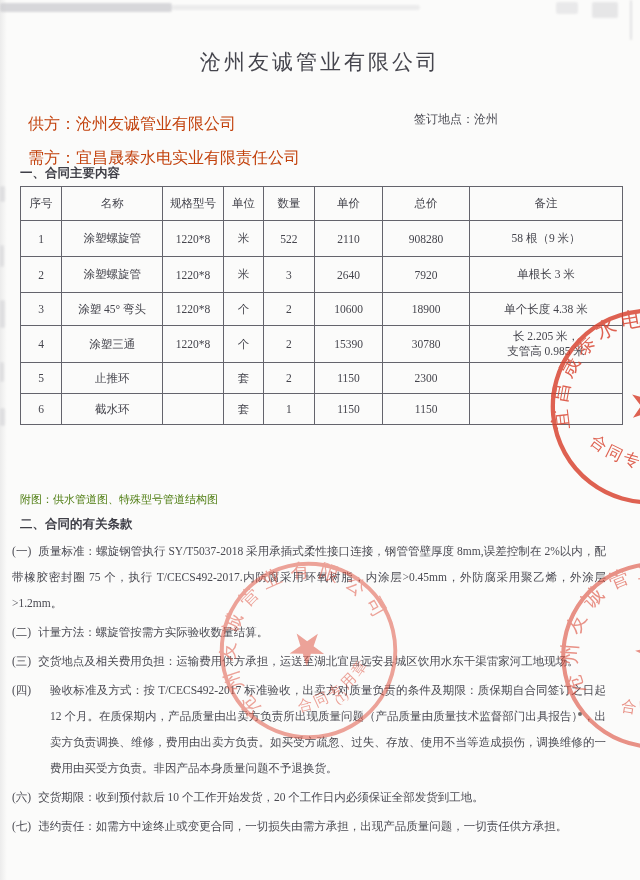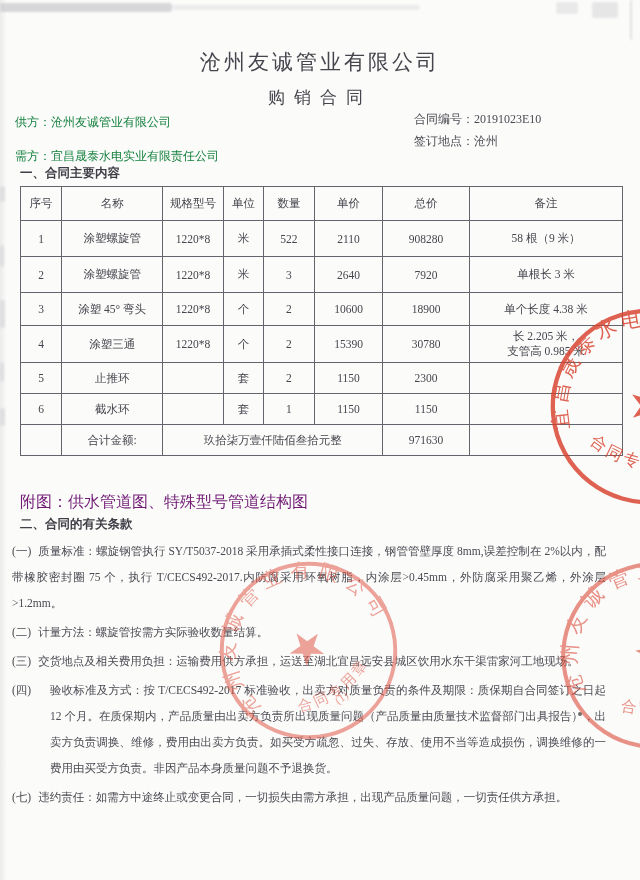--- a/index.html
+++ b/index.html
@@ -12,38 +12,38 @@
   
   .edge-left{position:absolute;left:0;top:0;width:7px;height:100%;
     background:linear-gradient(90deg,rgba(190,190,192,.25),rgba(190,190,192,0));}
   .smudge{position:absolute;background:#c9c9cd;opacity:.45;filter:blur(1px);border-radius:2px;}
   .speck{position:absolute;width:4px;height:4px;border-radius:50%;background:#4a4a4a;opacity:.8;}
   
   .doc-title{position:absolute;left:0;top:48px;width:100%;text-align:center;
     font-size:21px;letter-spacing:3px;color:#45454d;}
   .doc-subtitle{position:absolute;left:0;top:86px;width:100%;text-align:center;
     font-size:17px;letter-spacing:9px;color:#45454d;}
-  .party{position:absolute;left:15px;font-size:12px;color:#15803d;}
+  .party{position:absolute;left:28px;font-size:16px;color:#c2410c;}
   .party-supplier{top:114px;} .party-buyer{top:148px;}
   .meta{position:absolute;left:414px;top:108px;font-size:12px;line-height:22px;color:#4a4a52;}
   .meta .row{white-space:nowrap;}
   .sec-heading{position:absolute;left:20px;font-size:12.5px;font-weight:600;color:#3f3f47;}
   .sec1{top:165px;} .sec2{top:516px;}
   
   table.items{position:absolute;left:20px;top:186px;border-collapse:collapse;
     table-layout:fixed;width:603px;font-size:11.5px;color:#45454d;}
   table.items td,table.items th{border:1px solid #64646c;text-align:center;
     font-weight:normal;padding:1px 2px;overflow:hidden;}
   tr.t-head{height:34px;} tr.r1{height:36px;} tr.r2{height:36px;}
   tr.r3{height:33px;} tr.r4{height:37px;} tr.r5{height:31px;} tr.r6{height:31px;}
   tr.t-total{height:31px;} tr.t-note{height:28px;}
   td.remark{white-space:pre-line;line-height:15px;}
   tr.t-note td{text-align:left;padding-left:5px;font-size:11.5px;}
   
-  .attachments{position:absolute;left:20px;top:492px;font-size:16px;color:#701a75;}
+  .attachments{position:absolute;left:20px;top:492px;font-size:11px;color:#4d7c0f;}
   .clauses{position:absolute;left:12px;top:538px;width:594px;}
   .clauses p{margin:0 0 3px 0;font-size:11.5px;line-height:26px;
     text-align:justify;position:relative;color:#4a4a52;}
   .clauses p .clabel{margin-right:7px;}
   .clauses p.hang{padding-left:38px;}
   .clauses p.hang .clabel{position:absolute;left:0;top:0;}
   
   .stamp{position:absolute;pointer-events:none;}
   .stamp svg{display:block;}
   .stamp-circle{fill:none;stroke:currentColor;stroke-width:4;}
@@ -71,27 +71,25 @@
   <div class="smudge" style="left:592px;top:2px;width:26px;height:16px;opacity:.4;"></div>
   <div class="smudge" style="left:630px;top:0;width:2px;height:40px;opacity:.5;"></div>
   <div class="smudge" style="left:0;top:186px;width:5px;height:16px;"></div>
   <div class="smudge" style="left:0;top:245px;width:4px;height:22px;"></div>
   <div class="smudge" style="left:0;top:300px;width:5px;height:28px;"></div>
   <div class="smudge" style="left:0;top:362px;width:4px;height:20px;"></div>
   <div class="smudge" style="left:0;top:408px;width:5px;height:18px;"></div>
   <div class="speck" style="left:578px;top:712px;"></div>
 
   <div class="doc-title">沧州友诚管业有限公司</div>
-  <div class="doc-subtitle">购销合同</div>
 
   <div class="party party-supplier"><span>供方：</span><span>沧州友诚管业有限公司</span></div>
   <div class="party party-buyer"><span>需方：</span><span>宜昌晟泰水电实业有限责任公司</span></div>
 
   <div class="meta">
-    <div class="row"><span>合同编号：</span><span>20191023E10</span></div>
     <div class="row"><span>签订地点：</span><span>沧州</span></div>
   </div>
 
   <div class="sec-heading sec1">一、合同主要内容</div>
 
   <table class="items">
     <colgroup>
       <col style="width:38px">
         <col style="width:93px">
         <col style="width:56px">
@@ -166,39 +164,33 @@
     <tr class="r6">
       <td>6</td>
       <td>截水环</td>
       <td></td>
       <td>套</td>
       <td>1</td>
       <td>1150</td>
       <td>1150</td>
       <td class="remark"></td>
     </tr>
-    <tr class="t-total">
-      <td></td>
-      <td>合计金额:</td>
-      <td colspan="4">玖拾柒万壹仟陆佰叁拾元整</td>
-      <td>971630</td>
-      <td></td>
-    </tr>
   </tbody>
     </table>
 
   <div class="attachments">附图：供水管道图、特殊型号管道结构图</div>
 
   <div class="sec-heading sec2">二、合同的有关条款</div>
 
   <div class="clauses">
     <p><span class="clabel">(一)</span><span>质量标准：螺旋钢管执行 SY/T5037-2018 采用承插式柔性接口连接，钢管管壁厚度 8mm,误差控制在 2%以内，配带橡胶密封圈 75 个，执行 T/CECS492-2017.内防腐采用环氧树脂，内涂层&gt;0.45mm，外防腐采用聚乙烯，外涂层&gt;1.2mm。</span></p>
     <p><span class="clabel">(二)</span><span>计量方法：螺旋管按需方实际验收数量结算。</span></p>
     <p><span class="clabel">(三)</span><span>交货地点及相关费用负担：运输费用供方承担，运送至湖北宜昌远安县城区饮用水东干渠雷家河工地现场。</span></p>
     <p class="hang"><span class="clabel">(四)</span><span>验收标准及方式：按 T/CECS492-2017 标准验收，出卖方对质量负责的条件及期限：质保期自合同签订之日起 12 个月。在质保期内，产品质量由出卖方负责所出现质量问题（产品质量由质量技术监督部门出具报告），出卖方负责调换、维修，费用由出卖方负责。如买受方疏忽、过失、存放、使用不当等造成损伤，调换维修的一费用由买受方负责。非因产品本身质量问题不予退换货。</span></p>
+    <p><span class="clabel">(六)</span><span>交货期限：收到预付款后 10 个工作开始发货，20 个工作日内必须保证全部发货到工地。</span></p>
     <p><span class="clabel">(七)</span><span>违约责任：如需方中途终止或变更合同，一切损失由需方承担，出现产品质量问题，一切责任供方承担。</span></p>
   </div>
 
   <div class="stamp stamp-buyer">
     <svg width="215" height="215" viewBox="0 0 200 200">
       <defs>
         <path id="b-top" d="M31,132 A76,76 0 1 1 169,132"></path>
         <path id="b-cap" d="M58,148 A100,100 0 0 0 142,148"></path>
       </defs>
       <circle class="stamp-circle" cx="100" cy="100" r="89"></circle>

